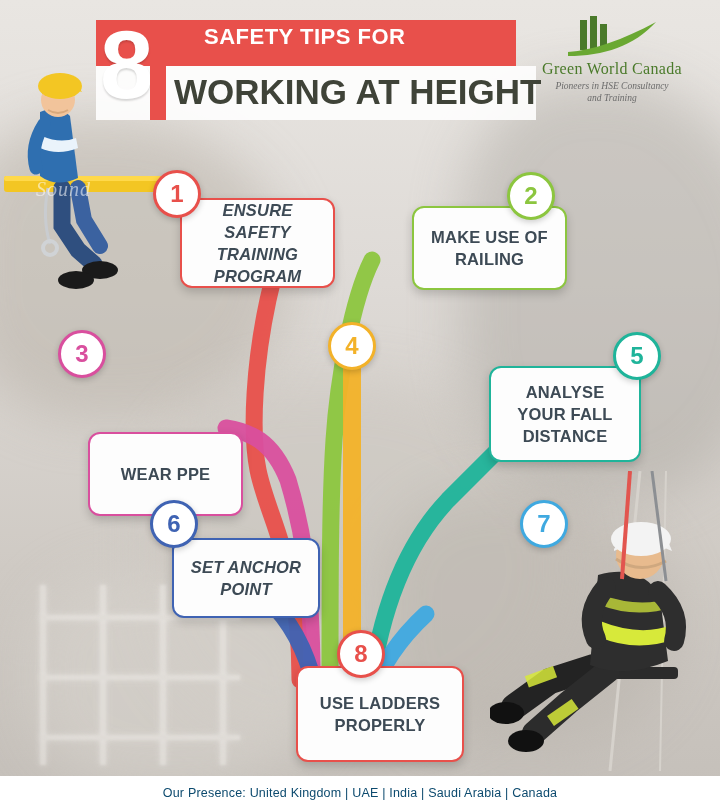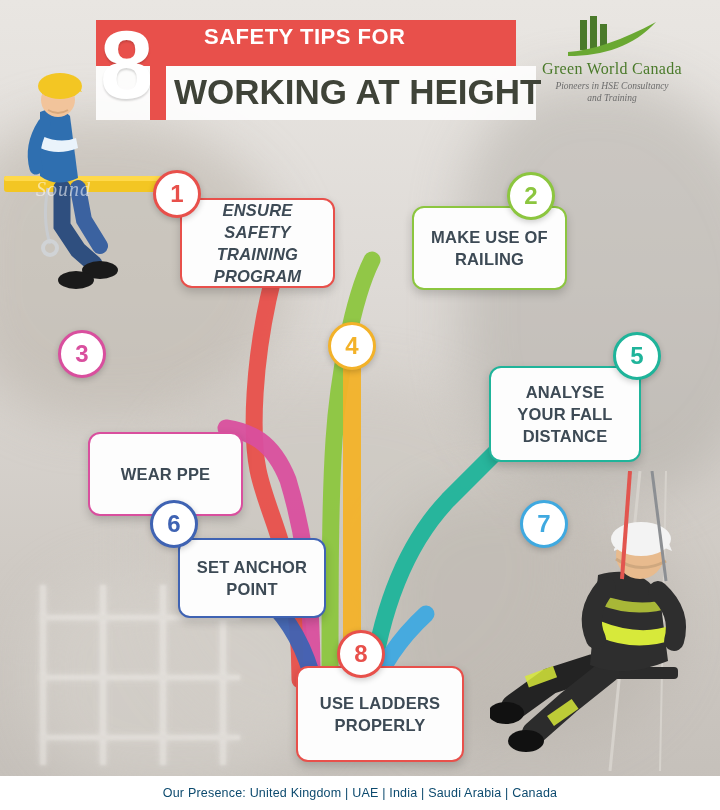--- a/index.html
+++ b/index.html
@@ -358,21 +358,21 @@
   </div>
 
   <div class="badge" style="left:328px; top:322px; color:#f3b229; border:3px solid #f3b229;">4</div>
 
   <div class="badge" style="left:613px; top:332px; color:#1fb49a; border:3px solid #1fb49a;">5</div>
   <div class="card" style="left:489px; top:366px; width:152px; height:96px; border:2px solid #1fb49a;text-align:center;">
     <span>ANALYSE YOUR FALL DISTANCE</span>
   </div>
 
   <div class="badge" style="left:150px; top:500px; color:#3f63b3; border:3px solid #3f63b3;">6</div>
-  <div class="card" style="left:178px; top:538px; width:148px; height:80px; border:2px solid #3f63b3;">
+  <div class="card" style="left:172px; top:538px; width:148px; height:80px; border:2px solid #3f63b3;font-style:italic;">
     <span>SET ANCHOR POINT</span>
   </div>
 
   <div class="badge" style="left:520px; top:500px; color:#3fa9e0; border:3px solid #3fa9e0;">7</div>
 
   <div class="badge" style="left:337px; top:630px; color:#e8504b; border:3px solid #e8504b;">8</div>
   <div class="card" style="left:296px; top:666px; width:168px; height:96px; border:2px solid #e8504b;">
     <span>USE LADDERS PROPERLY</span>
   </div>
 

